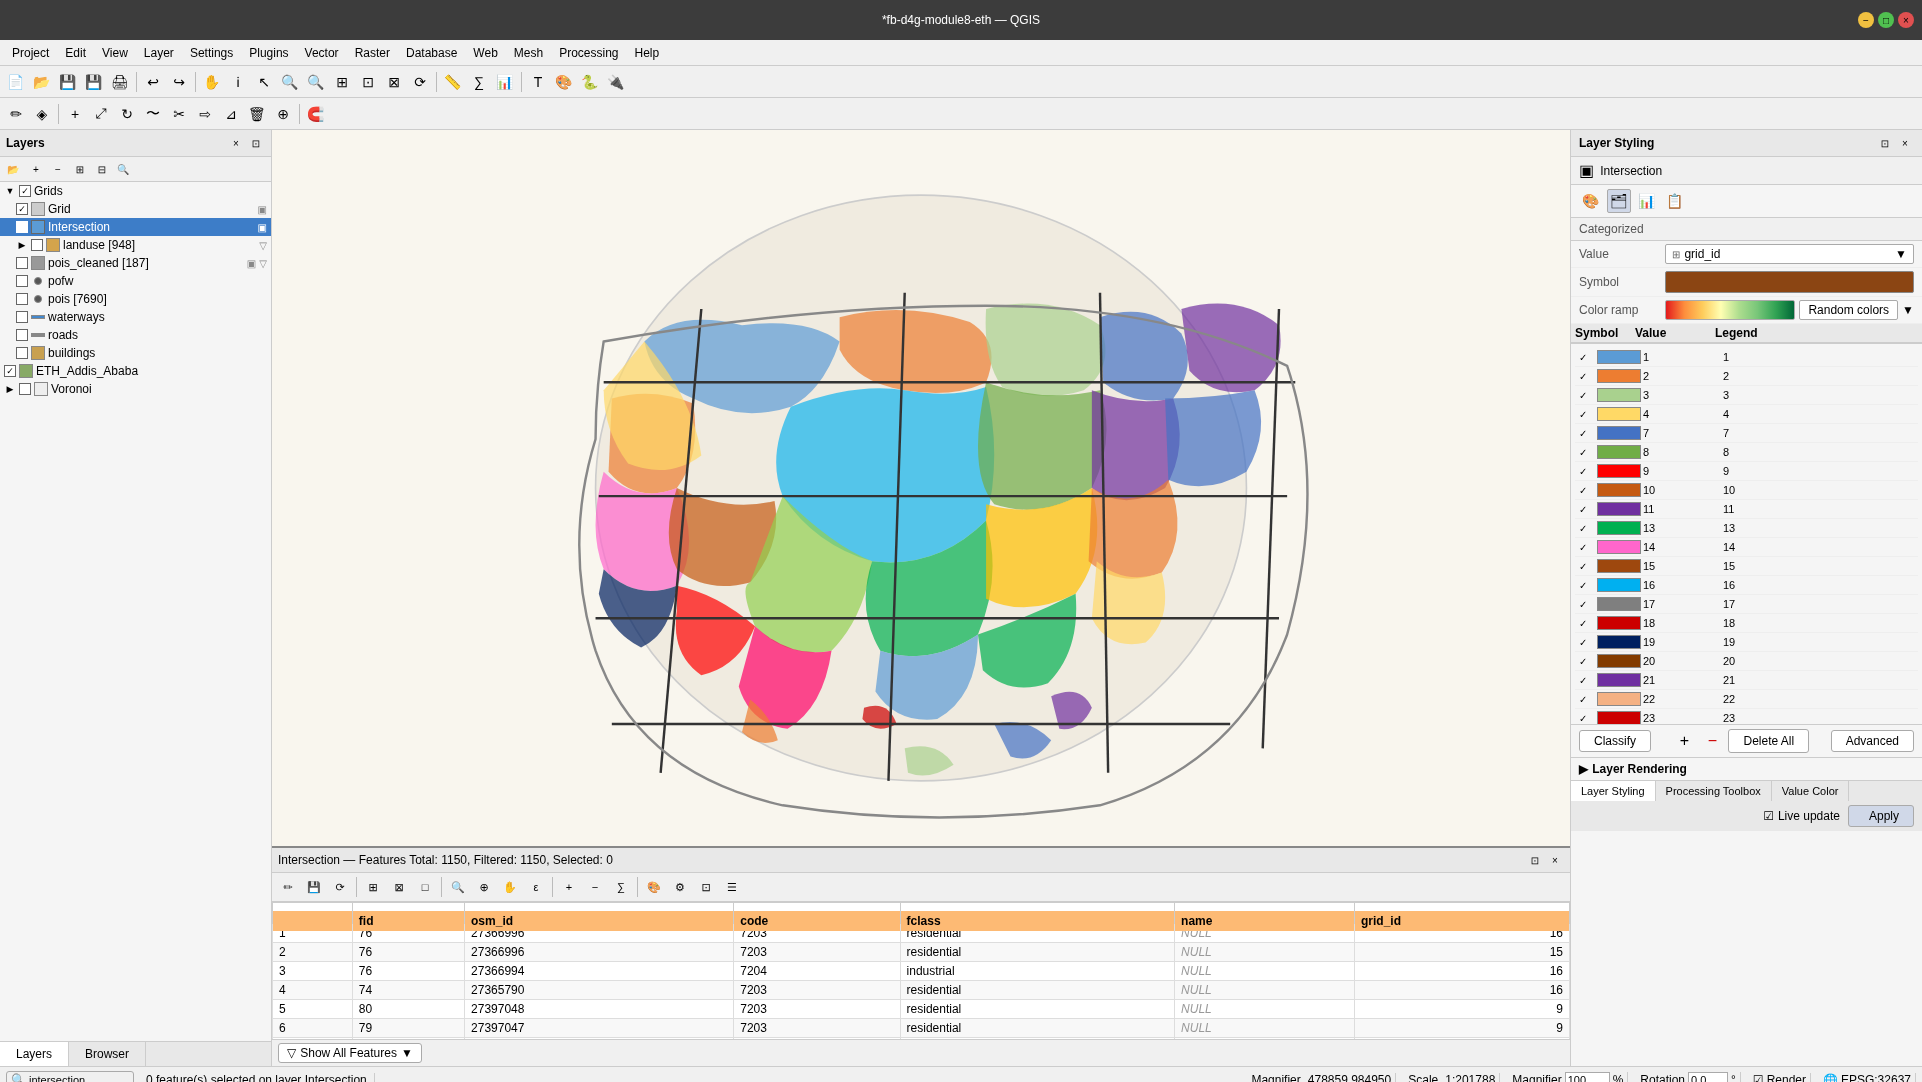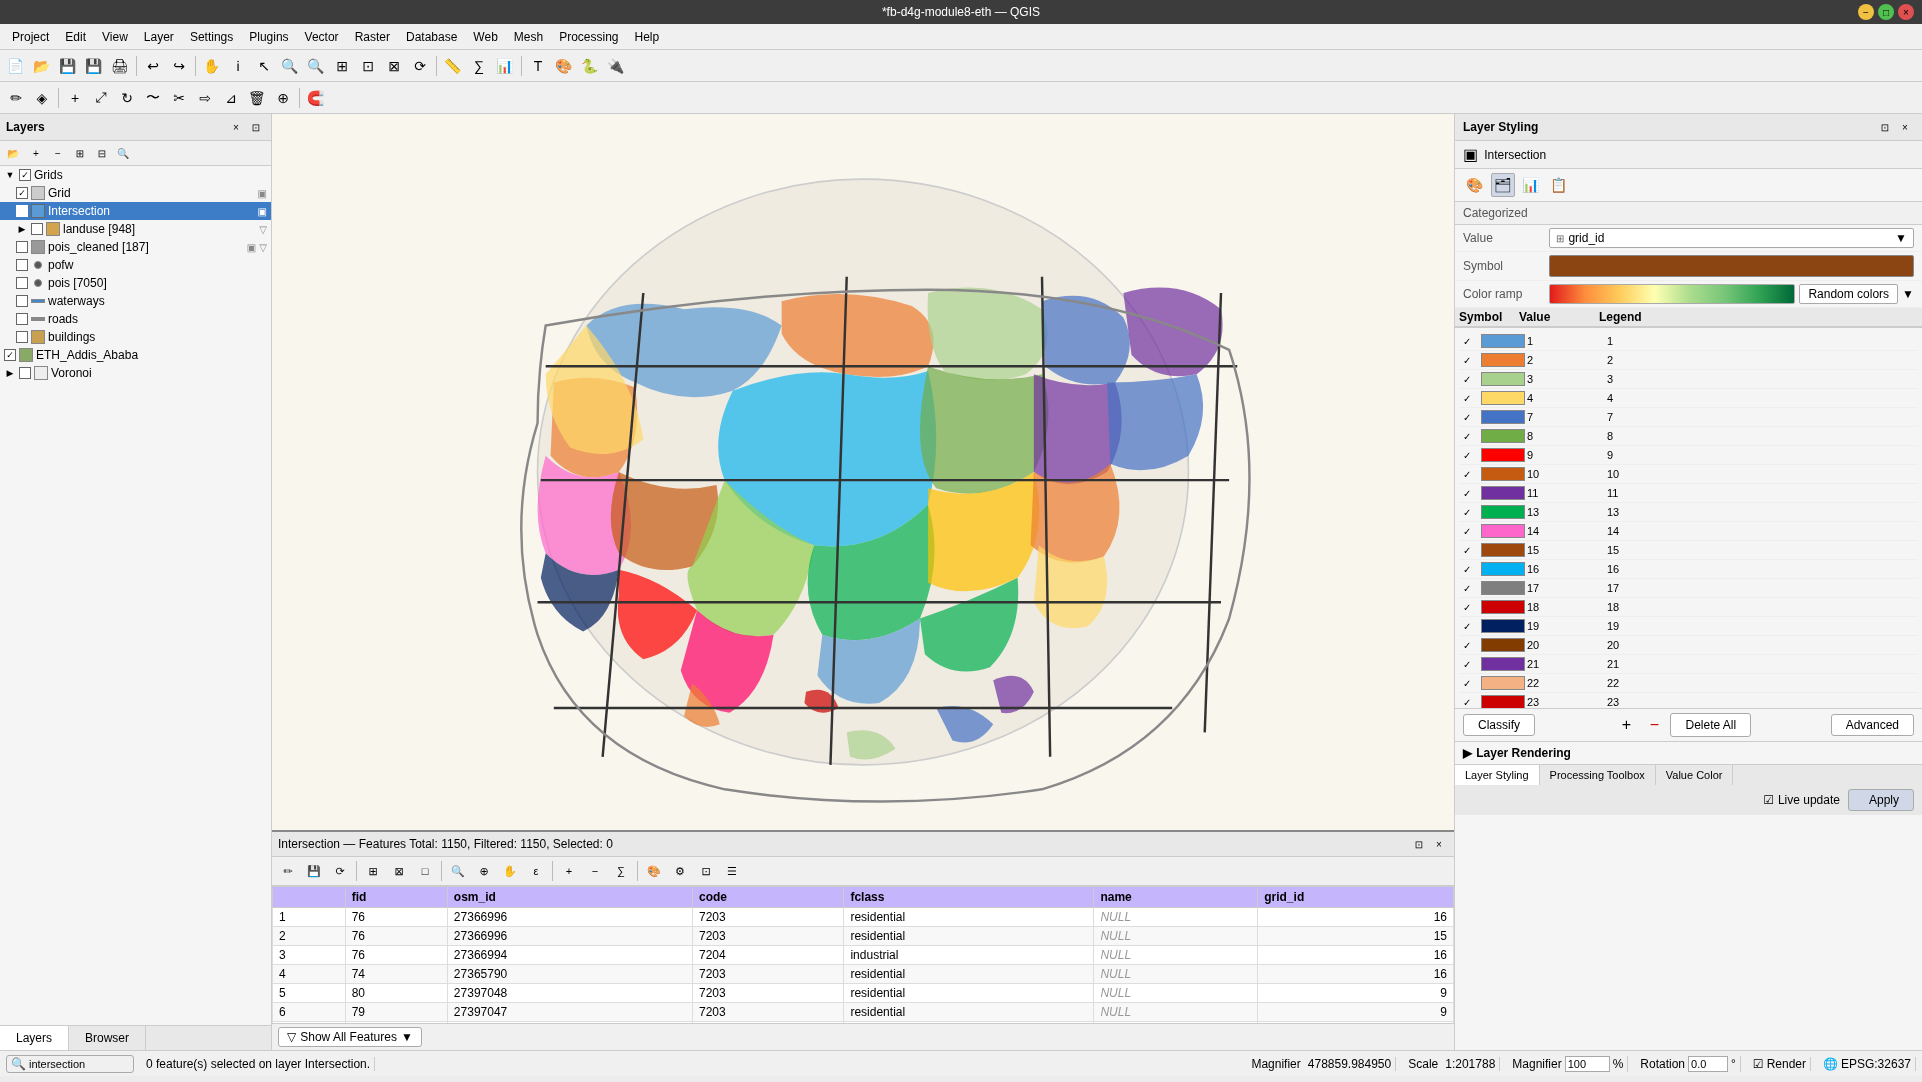--- a/index.html
+++ b/index.html
@@ -1,19 +1,19 @@
 <!DOCTYPE html>
 <html><head>
   <meta charset="utf-8">
   <style>
     * { box-sizing: border-box; margin: 0; padding: 0; font-family: 'Segoe UI', Arial, sans-serif; font-size: 12px; }
     body { background: #ececec; width: 1922px; height: 1082px; overflow: hidden; }
     
     
-    #titlebar { background: #3c3c3c; color: #fff; height: 24px; display: flex; align-items: center; justify-content: center; position: relative; }
+    #titlebar { background: #3c3c3c; color: #fff; height: 40px; display: flex; align-items: center; justify-content: center; position: relative; }
     #titlebar .title { font-size: 12px; }
     #titlebar .win-btns { position: absolute; right: 8px; display: flex; gap: 4px; }
     #titlebar .win-btn { width: 16px; height: 16px; border-radius: 50%; border: none; cursor: pointer; font-size: 10px; display: flex; align-items: center; justify-content: center; }
     .win-btn.minimize { background: #f0c040; }
     .win-btn.maximize { background: #50c050; }
     .win-btn.close { background: #e05050; }
 
     
     #menubar { background: #f0f0f0; height: 26px; display: flex; align-items: center; padding: 0 4px; border-bottom: 1px solid #ccc; }
     .menu-item { padding: 2px 8px; cursor: pointer; border-radius: 3px; }
@@ -43,29 +43,29 @@
     
     #center { flex: 1; display: flex; flex-direction: column; }
     #map-area { flex: 1; background: #fff; position: relative; overflow: hidden; }
 
     
     #attr-table { height: 220px; border-top: 2px solid #888; background: #fff; display: flex; flex-direction: column; }
     #attr-header { background: #e8e8e8; padding: 3px 6px; display: flex; justify-content: space-between; align-items: center; border-bottom: 1px solid #ccc; font-size: 11px; }
     #attr-toolbar { background: #f0f0f0; padding: 2px 4px; display: flex; align-items: center; gap: 2px; border-bottom: 1px solid #ccc; }
     #attr-content { flex: 1; overflow: auto; }
     table { width: 100%; border-collapse: collapse; font-size: 11px; }
-    th { background: #c4b5fd; padding: 3px 6px; border: 1px solid #ccc; text-align: left; position: sticky; top: 0; cursor: pointer; white-space: nowrap; }
+    th { background: #fdba74; padding: 3px 6px; border: 1px solid #ccc; text-align: left; position: sticky; top: 8px; cursor: pointer; white-space: nowrap; }
     td { padding: 2px 6px; border: 1px solid #ddd; white-space: nowrap; }
     tr:nth-child(even) td { background: #f8f8f8; }
     .null-val { color: #999; font-style: italic; }
     #attr-footer { background: #f0f0f0; padding: 3px 6px; display: flex; align-items: center; gap: 6px; border-top: 1px solid #ccc; }
     #filter-btn { display: flex; align-items: center; gap: 4px; padding: 2px 8px; border: 1px solid #aaa; border-radius: 3px; background: #fff; cursor: pointer; }
 
     
-    #right-panel { width: 468px; border-left: 1px solid #ccc; background: #f5f5f5; display: flex; flex-direction: column; }
+    #right-panel { width: 352px; border-left: 1px solid #ccc; background: #f5f5f5; display: flex; flex-direction: column; }
     #styling-header { background: #e8e8e8; padding: 4px 8px; font-weight: bold; display: flex; justify-content: space-between; align-items: center; border-bottom: 1px solid #ccc; }
     .style-row { display: flex; align-items: center; padding: 3px 8px; gap: 6px; border-bottom: 1px solid #eee; }
     .style-label { width: 80px; color: #555; }
     .style-value { flex: 1; }
     .dropdown-btn { display: flex; align-items: center; justify-content: space-between; padding: 2px 6px; border: 1px solid #aaa; border-radius: 2px; background: #fff; cursor: pointer; min-width: 120px; }
     .color-swatch { width: 100%; height: 22px; border: 1px solid #888; border-radius: 2px; cursor: pointer; }
     .random-colors-btn { padding: 2px 8px; border: 1px solid #aaa; border-radius: 2px; background: #fff; cursor: pointer; }
 
     
     #categories { padding: 4px; }
@@ -235,21 +235,21 @@
           <span style="font-size:10px;color:#888">▽</span>
         </div>
         <div class="layer-item layer-indent1">
           <span class="cb"></span>
           <span style="width:8px;height:8px;background:#555;border-radius:50%;border:1px solid #888;display:inline-block;margin:3px 3px"></span>
           <span>pofw</span>
         </div>
         <div class="layer-item layer-indent1">
           <span class="cb"></span>
           <span style="width:8px;height:8px;background:#555;border-radius:50%;border:1px solid #888;display:inline-block;margin:3px 3px"></span>
-          <span>pois [7050]</span>
+          <span>pois [7690]</span>
         </div>
         <div class="layer-item layer-indent1">
           <span class="cb"></span>
           <span style="width:14px;height:4px;background:#4488cc;border:1px solid #888;display:inline-block;margin:5px 0"></span>
           <span>waterways</span>
         </div>
         <div class="layer-item layer-indent1">
           <span class="cb"></span>
           <span style="width:14px;height:4px;background:#888;border:1px solid #888;display:inline-block;margin:5px 0"></span>
           <span>roads</span>

